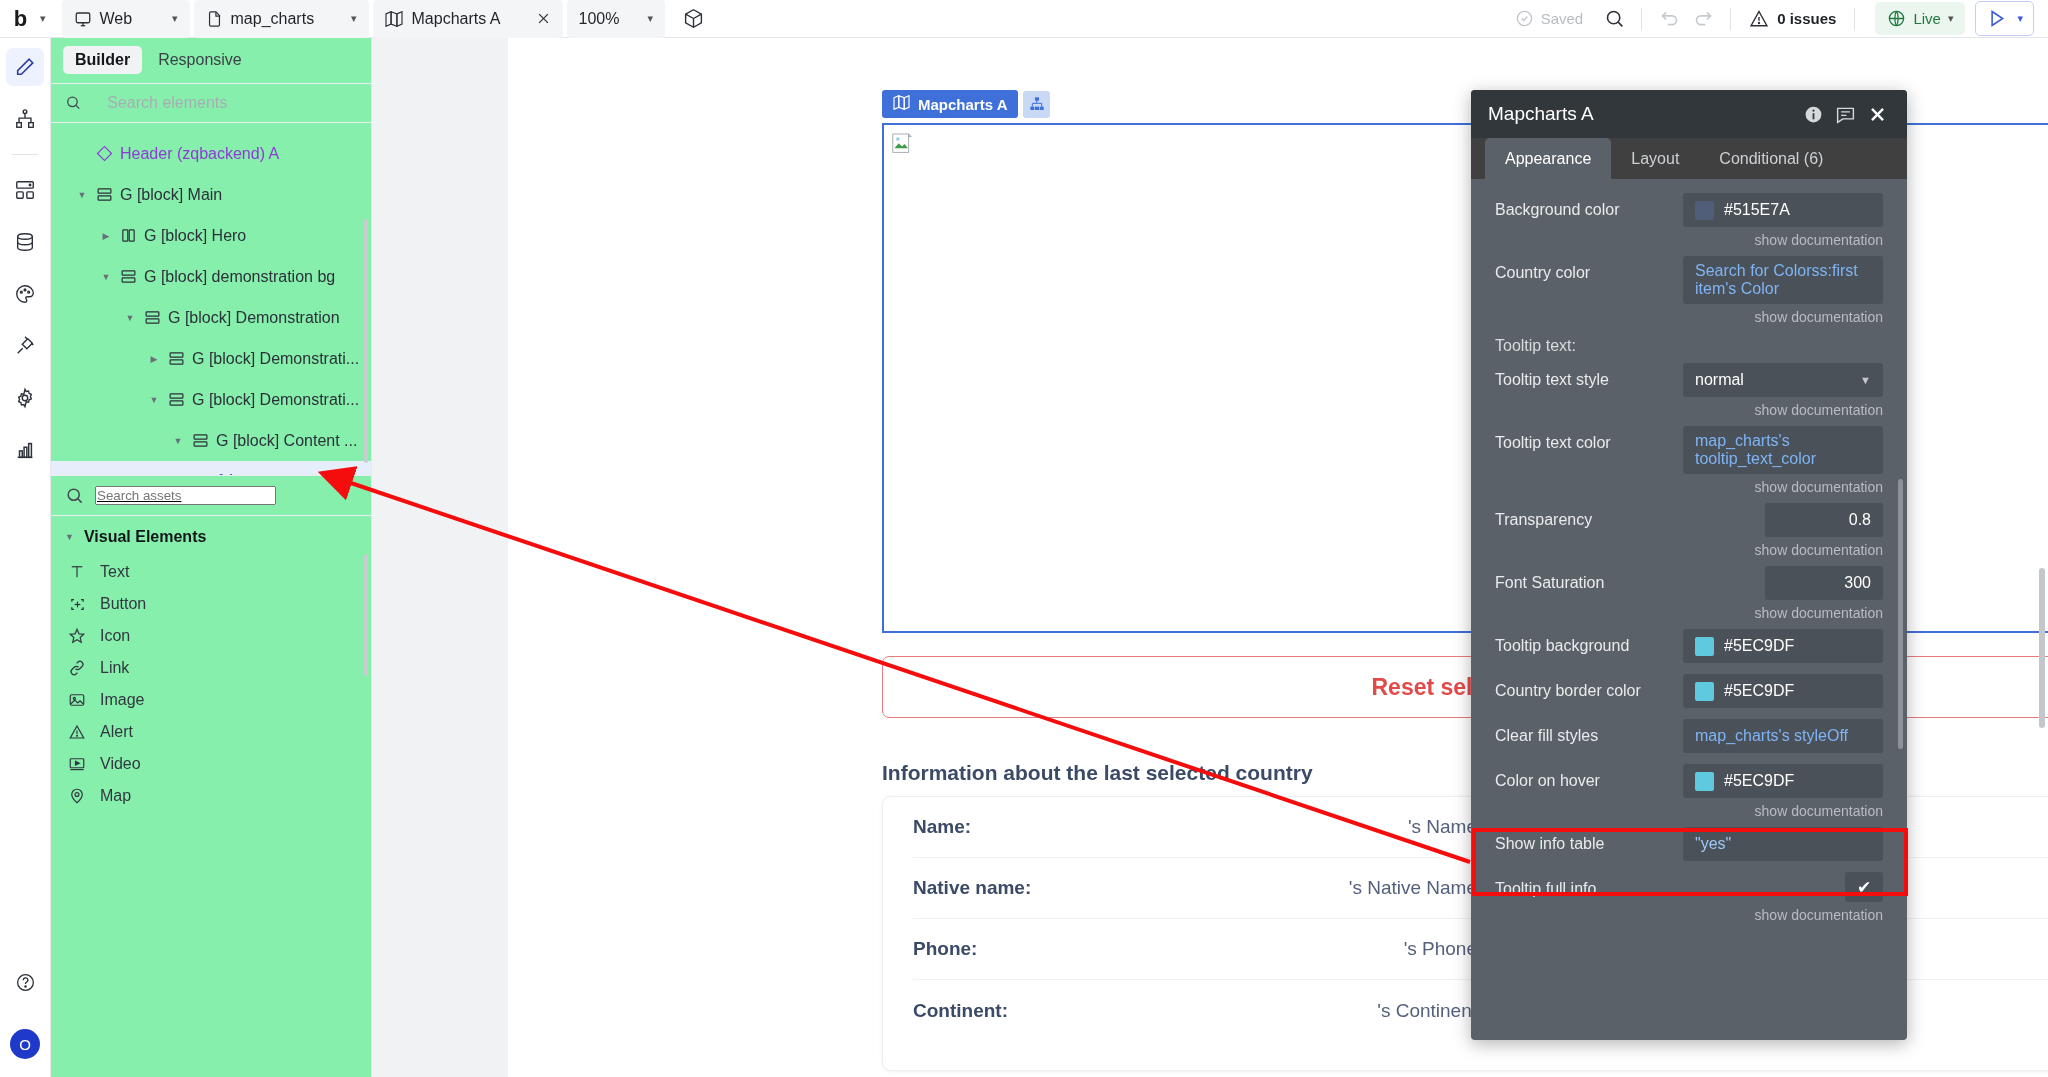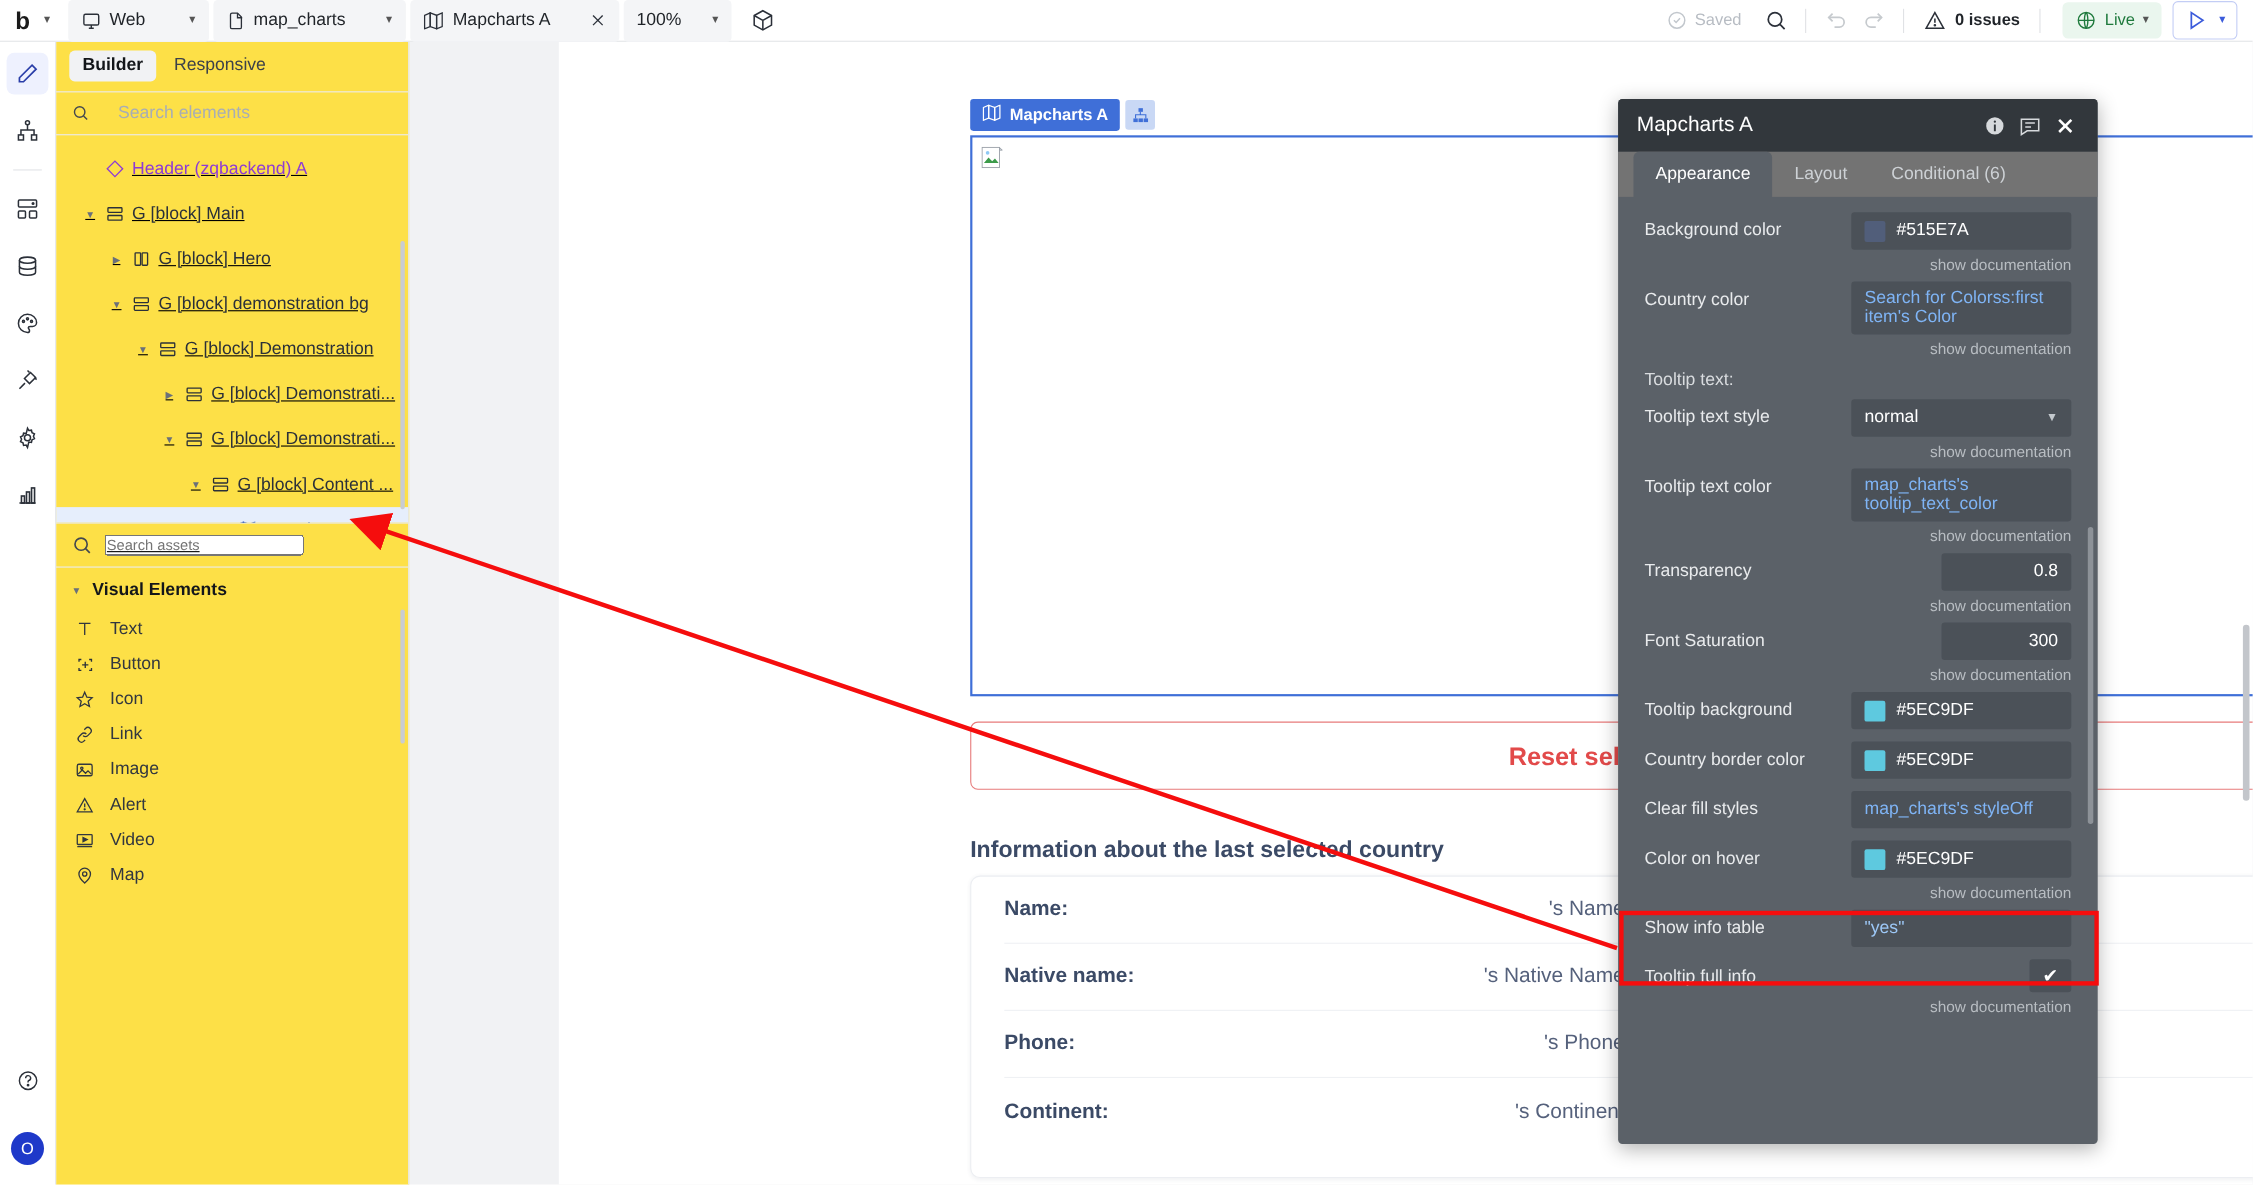--- a/index.html
+++ b/index.html
@@ -73,39 +73,39 @@
   .rail-bottom { margin-top: auto; display: flex; flex-direction: column; align-items: center; padding-bottom: 18px; }
   .avatar {
     width: 30px; height: 30px; border-radius: 50%; background: #1f39c9;
     color: #fff; font-size: 15px; display: flex; align-items: center;
     justify-content: center; margin-top: 14px; cursor: pointer;
   }
 
   
   .lpanel {
     position: absolute; left: 51px; top: 38px; width: 321px; height: 1039px;
-    background: #fde047; border-right: 1px solid #e6e8eb;
+    background: #86efac; border-right: 1px solid #e6e8eb;
     display: flex; flex-direction: column; z-index: 14;
   }
   .lp-tabs { display: flex; align-items: center; gap: 4px; padding: 8px 10px 9px 12px; }
   .lp-tab {
     font-size: 16px; padding: 5px 12px; border-radius: 5px; cursor: pointer; color: #3c4149;
   }
   .lp-tab.active { background: #f1f2f4; font-weight: 700; color: #13161a; }
   .searchrow {
     display: flex; align-items: center; gap: 26px; padding: 9px 14px 10px;
     border-top: 1px solid #ececee; border-bottom: 1px solid #ececee;
   }
   .searchrow input {
     border: 0; outline: 0; font-size: 16px; color: #15181d;
     font-family: "Liberation Sans", sans-serif; background: transparent; width: 100%;
   }
   .searchrow input::placeholder { color: #a8adb4; }
 
-  .tree { flex: 0 0 352px; overflow: hidden; position: relative; padding-top: 10px; text-decoration: underline; }
+  .tree { flex: 0 0 352px; overflow: hidden; position: relative; padding-top: 10px; }
   .tnode {
     height: 41px; display: flex; align-items: center; font-size: 16px;
     color: #2b3039; cursor: pointer; white-space: nowrap;
   }
   .tnode.sel { background: #e6eefc; color: #1b49c4; }
   .tnode.header-node { color: #8e3ad6; }
   .tw { width: 18px; display: inline-flex; justify-content: center; flex: 0 0 18px; }
   .caret { font-size: 9px; color: #6a707a; }
   .ticon { width: 26px; display: inline-flex; justify-content: center; flex: 0 0 26px; }
   .tlabel { margin-left: 3px; }
@@ -196,21 +196,21 @@
     background: #5b6168; border-radius: 4px;
     box-shadow: 0 4px 18px rgba(0,0,0,.30); z-index: 30;
     display: flex; flex-direction: column; overflow: hidden;
   }
   .props-head {
     height: 48px; background: #32373c; display: flex; align-items: center;
     padding: 0 14px 0 17px; flex: 0 0 48px;
   }
   .props-title { color: #fff; font-size: 19px; flex: 1; }
   .ph-btn { width: 32px; height: 32px; display: flex; align-items: center; justify-content: center; cursor: pointer; }
-  .props-tabs { height: 41px; background: #737373; display: flex; align-items: center; flex: 0 0 41px; }
+  .props-tabs { height: 41px; background: #404040; display: flex; align-items: center; flex: 0 0 41px; }
   .ptab {
     height: 41px; display: flex; align-items: center; padding: 0 20px;
     font-size: 16px; color: #cdd1d5; cursor: pointer;
   }
   .ptab:first-child { margin-left: 14px; }
   .ptab.active { background: #5b6168; color: #fff; border-radius: 5px 5px 0 0; }
   .props-body { flex: 1; overflow: hidden; position: relative; padding: 14px 0 0; }
   .prow {
     display: flex; align-items: flex-start; padding: 0 24px 0 24px;
     min-height: 30px; margin-bottom: 3px;

